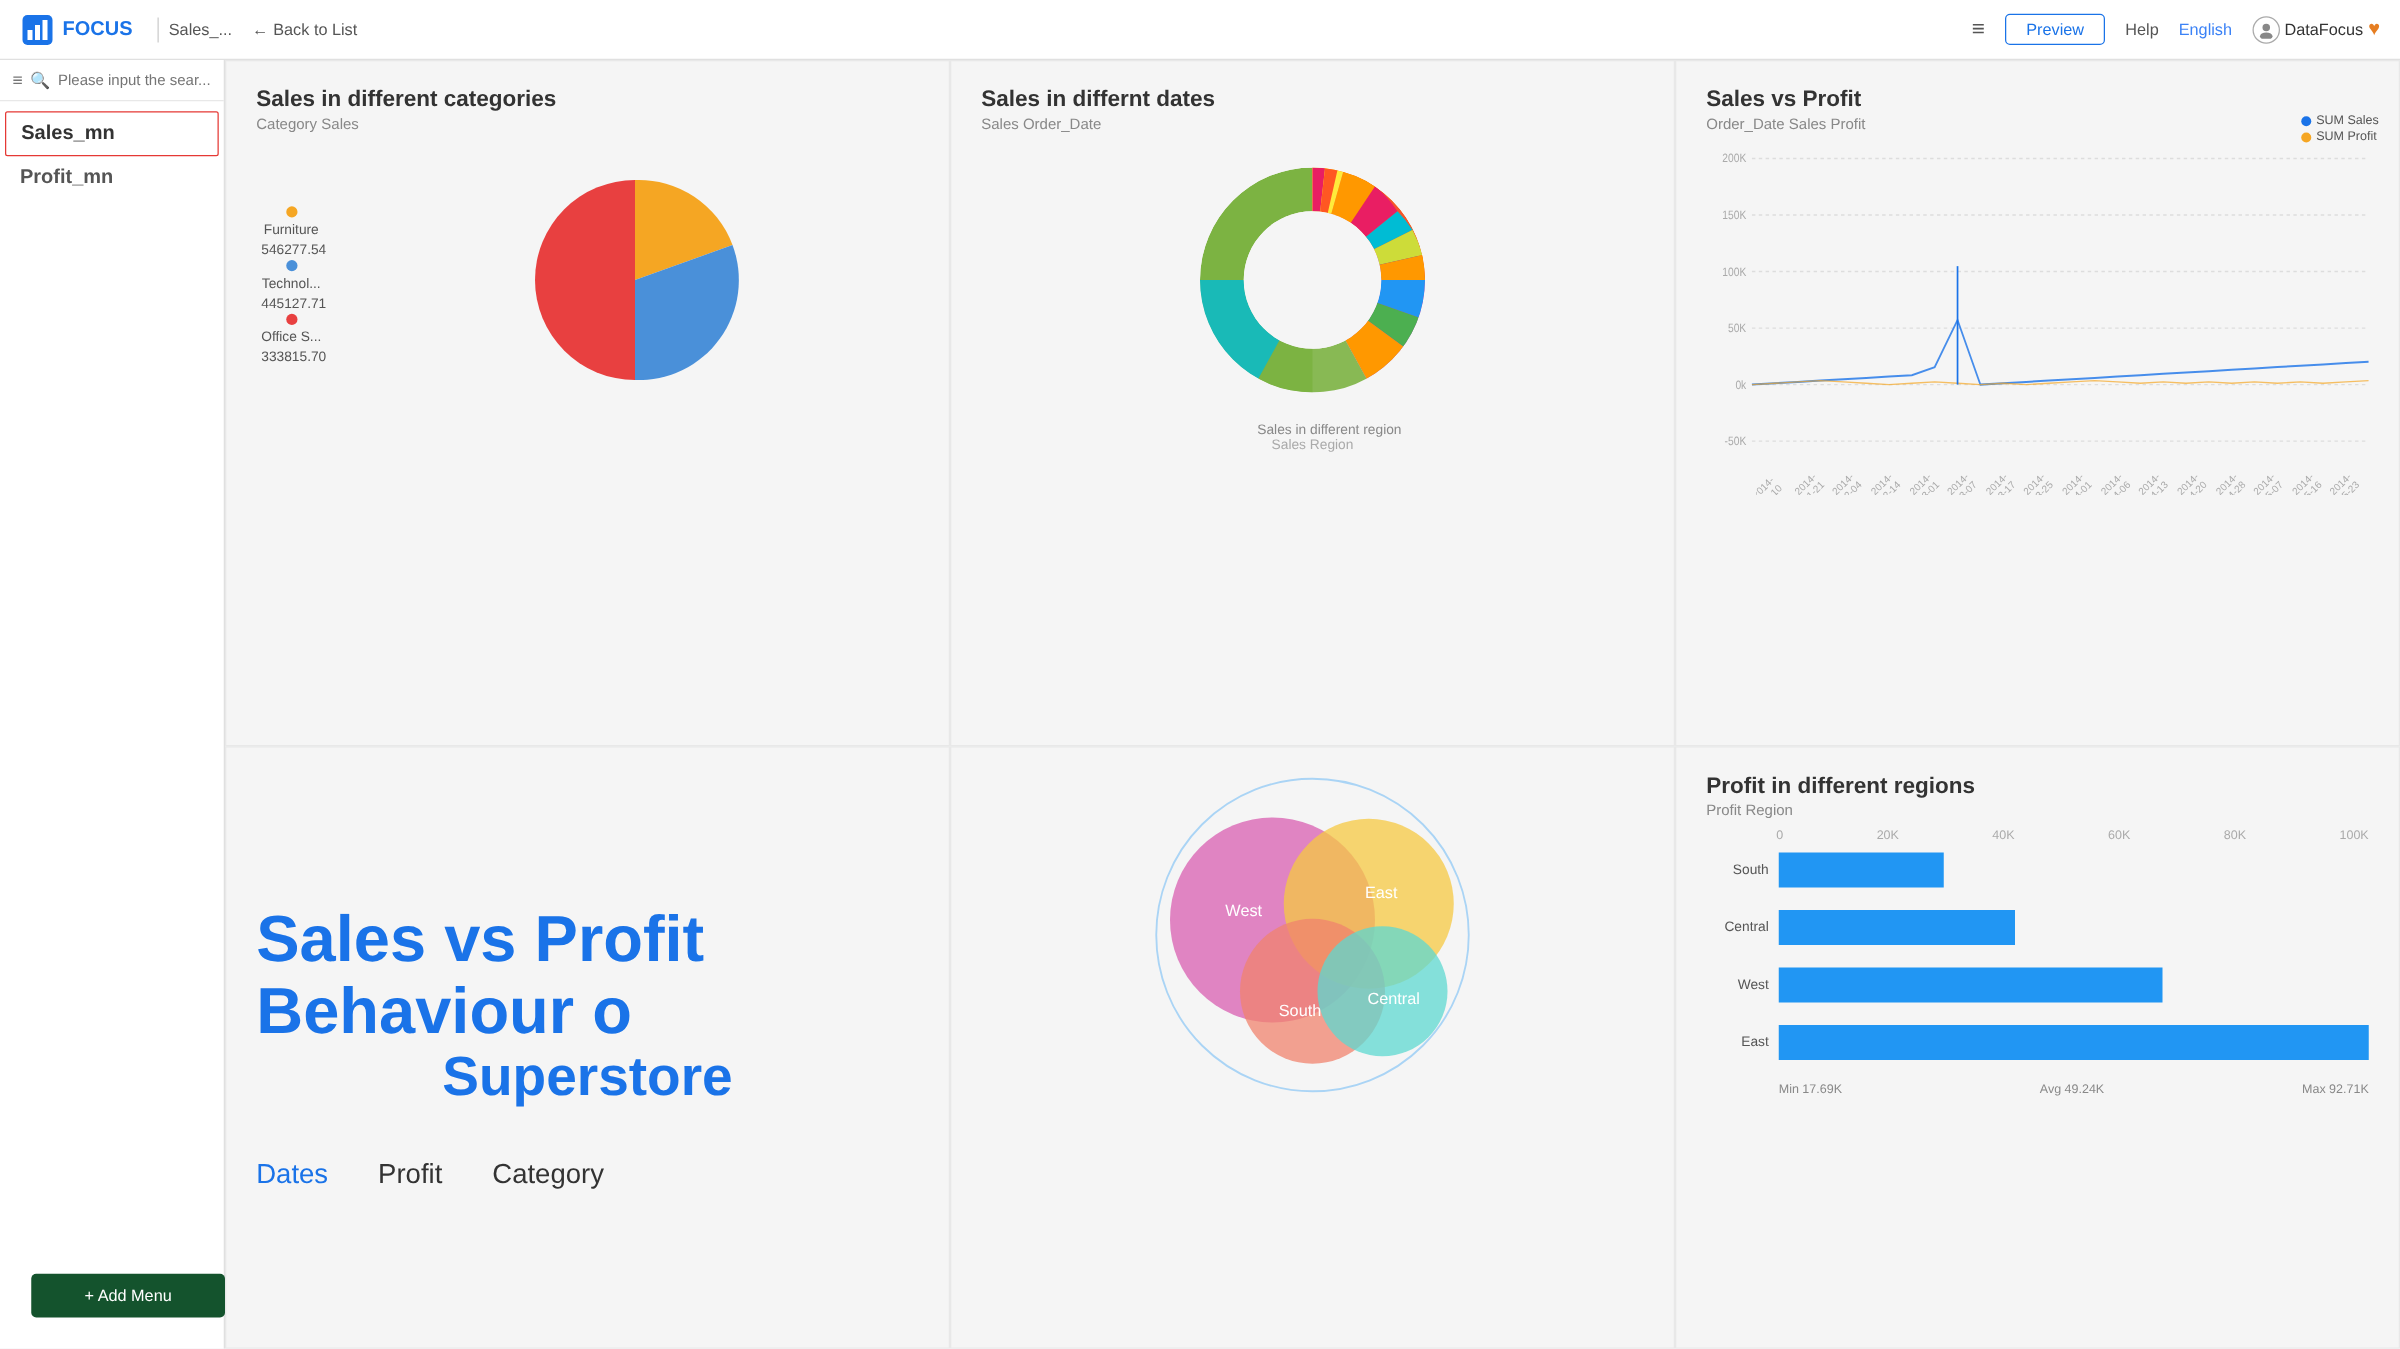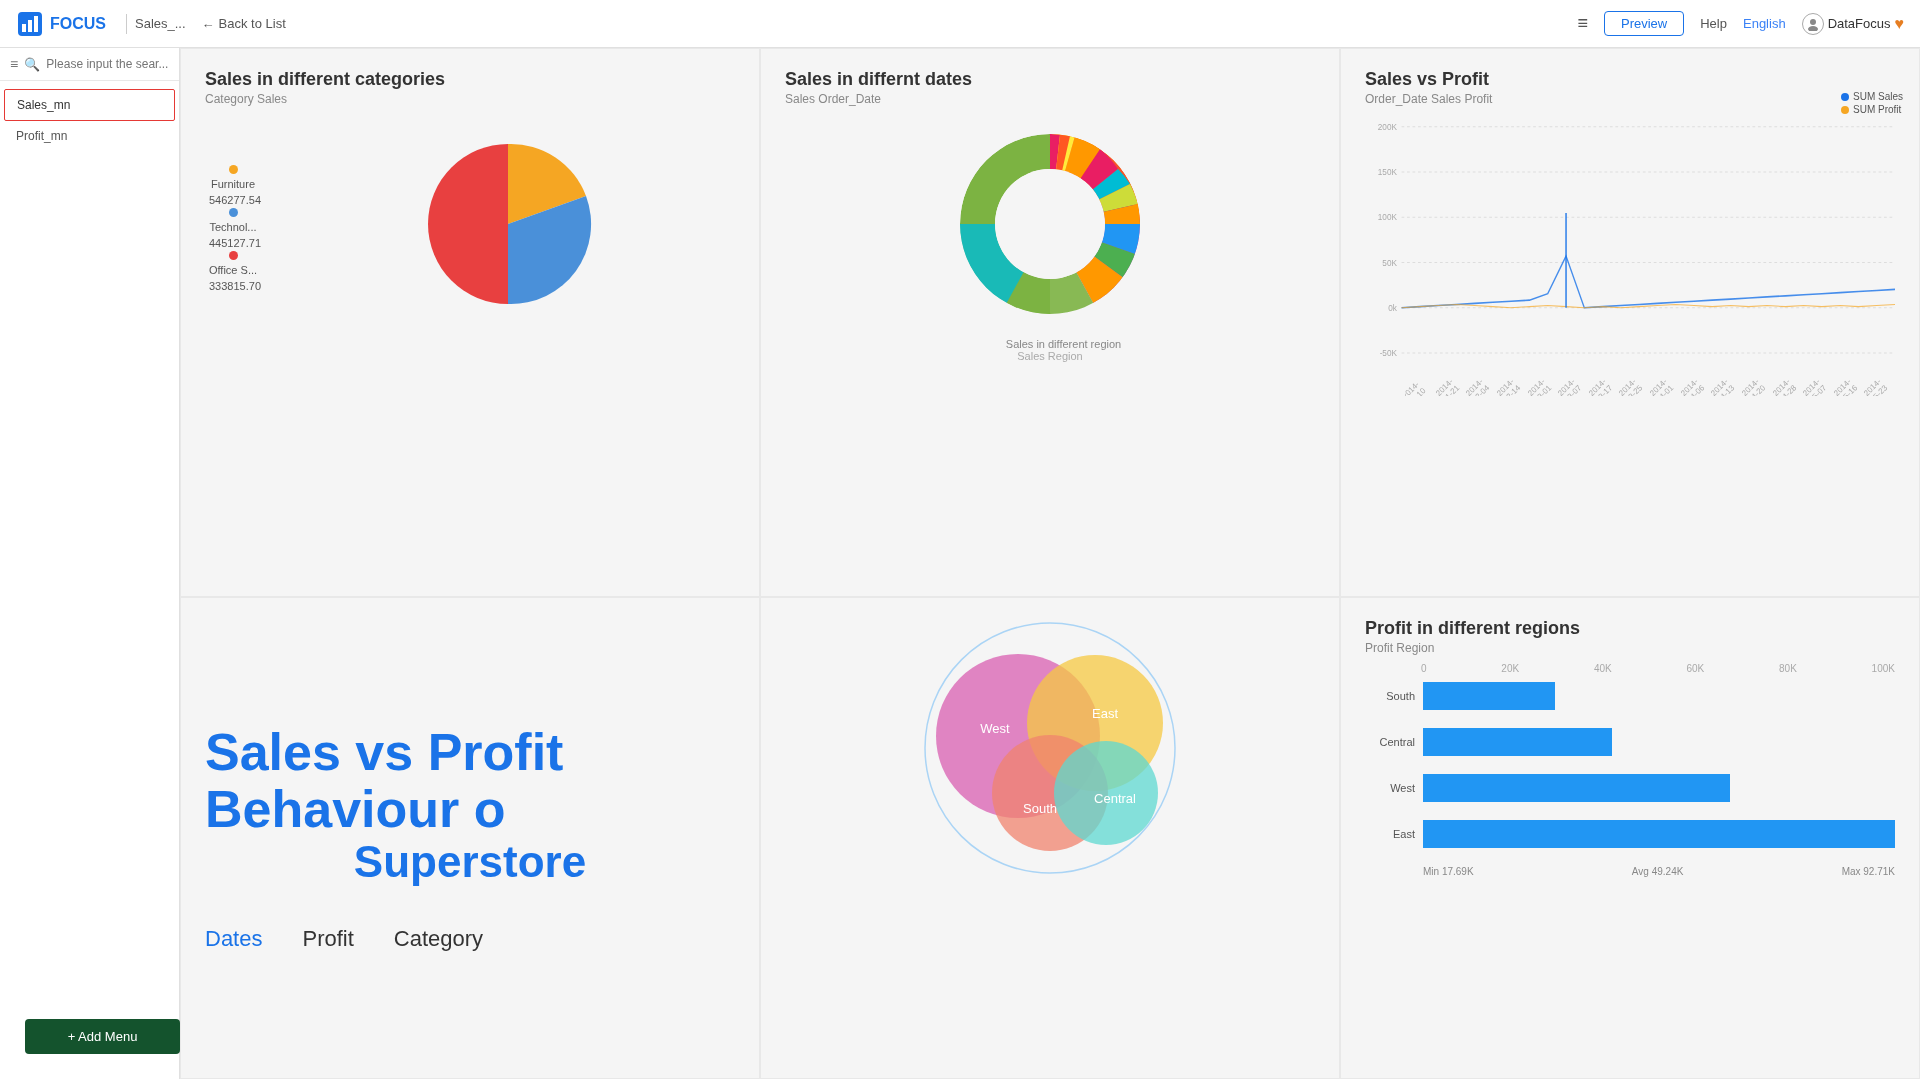--- a/index.html
+++ b/index.html
@@ -122,24 +122,25 @@
       border: none;
       outline: none;
       font-size: 12px;
       color: #999;
       flex: 1;
       background: transparent;
     }
     .sidebar-items { flex: 1; overflow-y: auto; padding: 8px 0; }
     .sidebar-item {
       padding: 8px 12px;
-      font-size: 12px;
+      font-size: 16px;
       cursor: pointer;
       border-radius: 2px;
       margin: 0 4px;
+      font-weight: bold;
     }
     .sidebar-item.active {
       border: 1.5px solid #e53935;
       color: #333;
       background: #fff;
     }
     .sidebar-item:not(.active) { color: #555; }
     .add-menu-btn {
       margin: 25px;
       background: #14532d;

